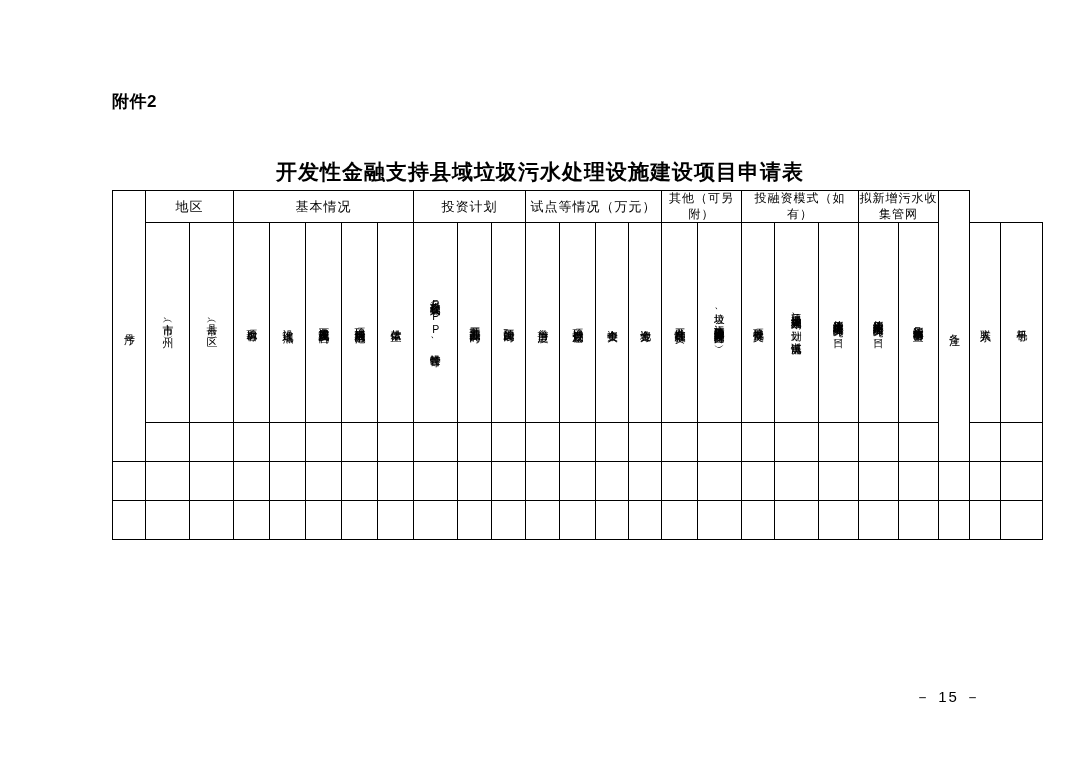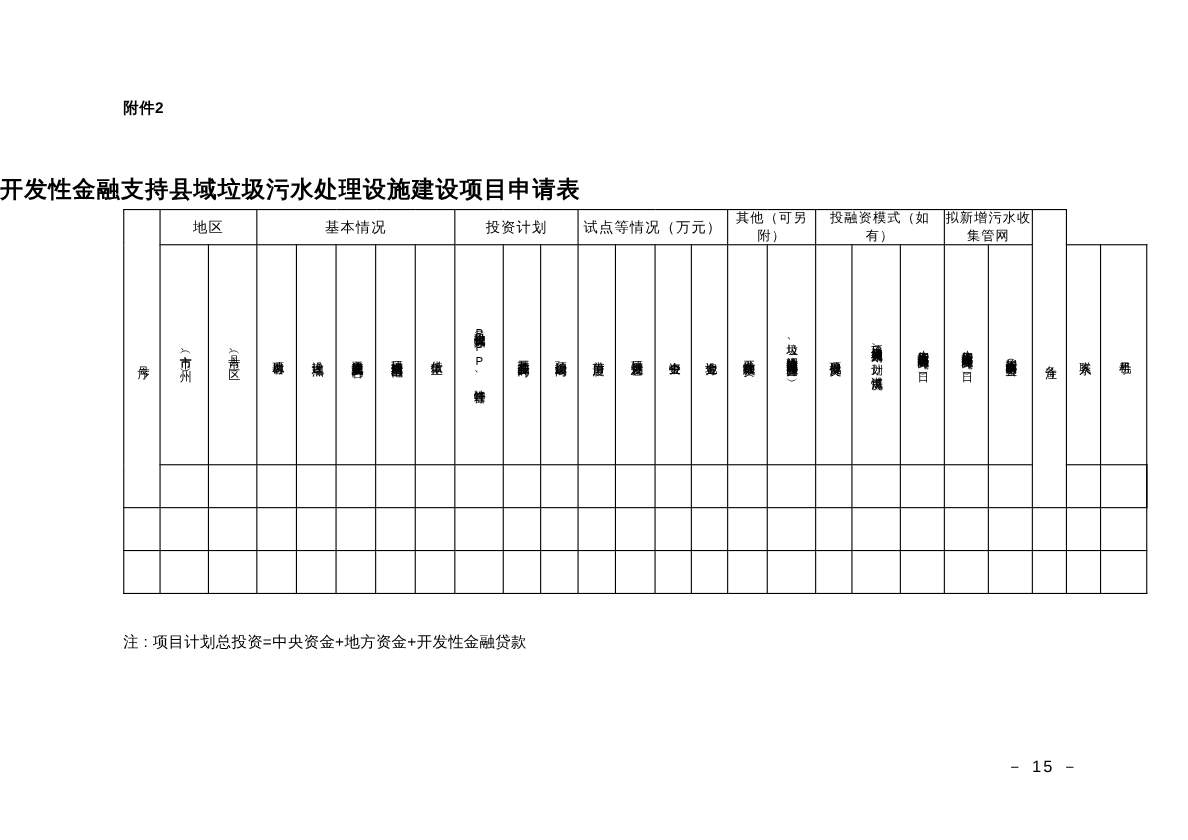--- a/index.html
+++ b/index.html
@@ -18,30 +18,30 @@
   .page {
     position: relative;
     width: 1080px;
     height: 764px;
     box-sizing: border-box;
   }
   .attachment-label {
     position: absolute;
     left: 112px;
     top: 90px;
-    font-size: 14px;
+    font-size: 17px;
     font-weight: bold;
     letter-spacing: 0.5px;
   }
   .doc-title {
     position: absolute;
     left: 0;
     right: 0;
     top: 158px;
-    text-align: left;
+    text-align: center;
     font-size: 21px;
     font-weight: bold;
     letter-spacing: 1px;
   }
   .table-wrap {
     position: absolute;
     left: 112px;
     top: 190px;
     width: 992px;
   }
@@ -261,17 +261,16 @@
             <td></td>
         <td></td>
             <td></td>
             <td></td>
         <td></td>
       </tr>
     </tbody>
       </table>
   </div>
 
-  <div class="note">注 : 项目计划总投资=中央资金+地方资金+开发性金融贷款</div>
 
   <div class="page-number">－ 15 －</div>
 
 </div>
 
 </body></html>

